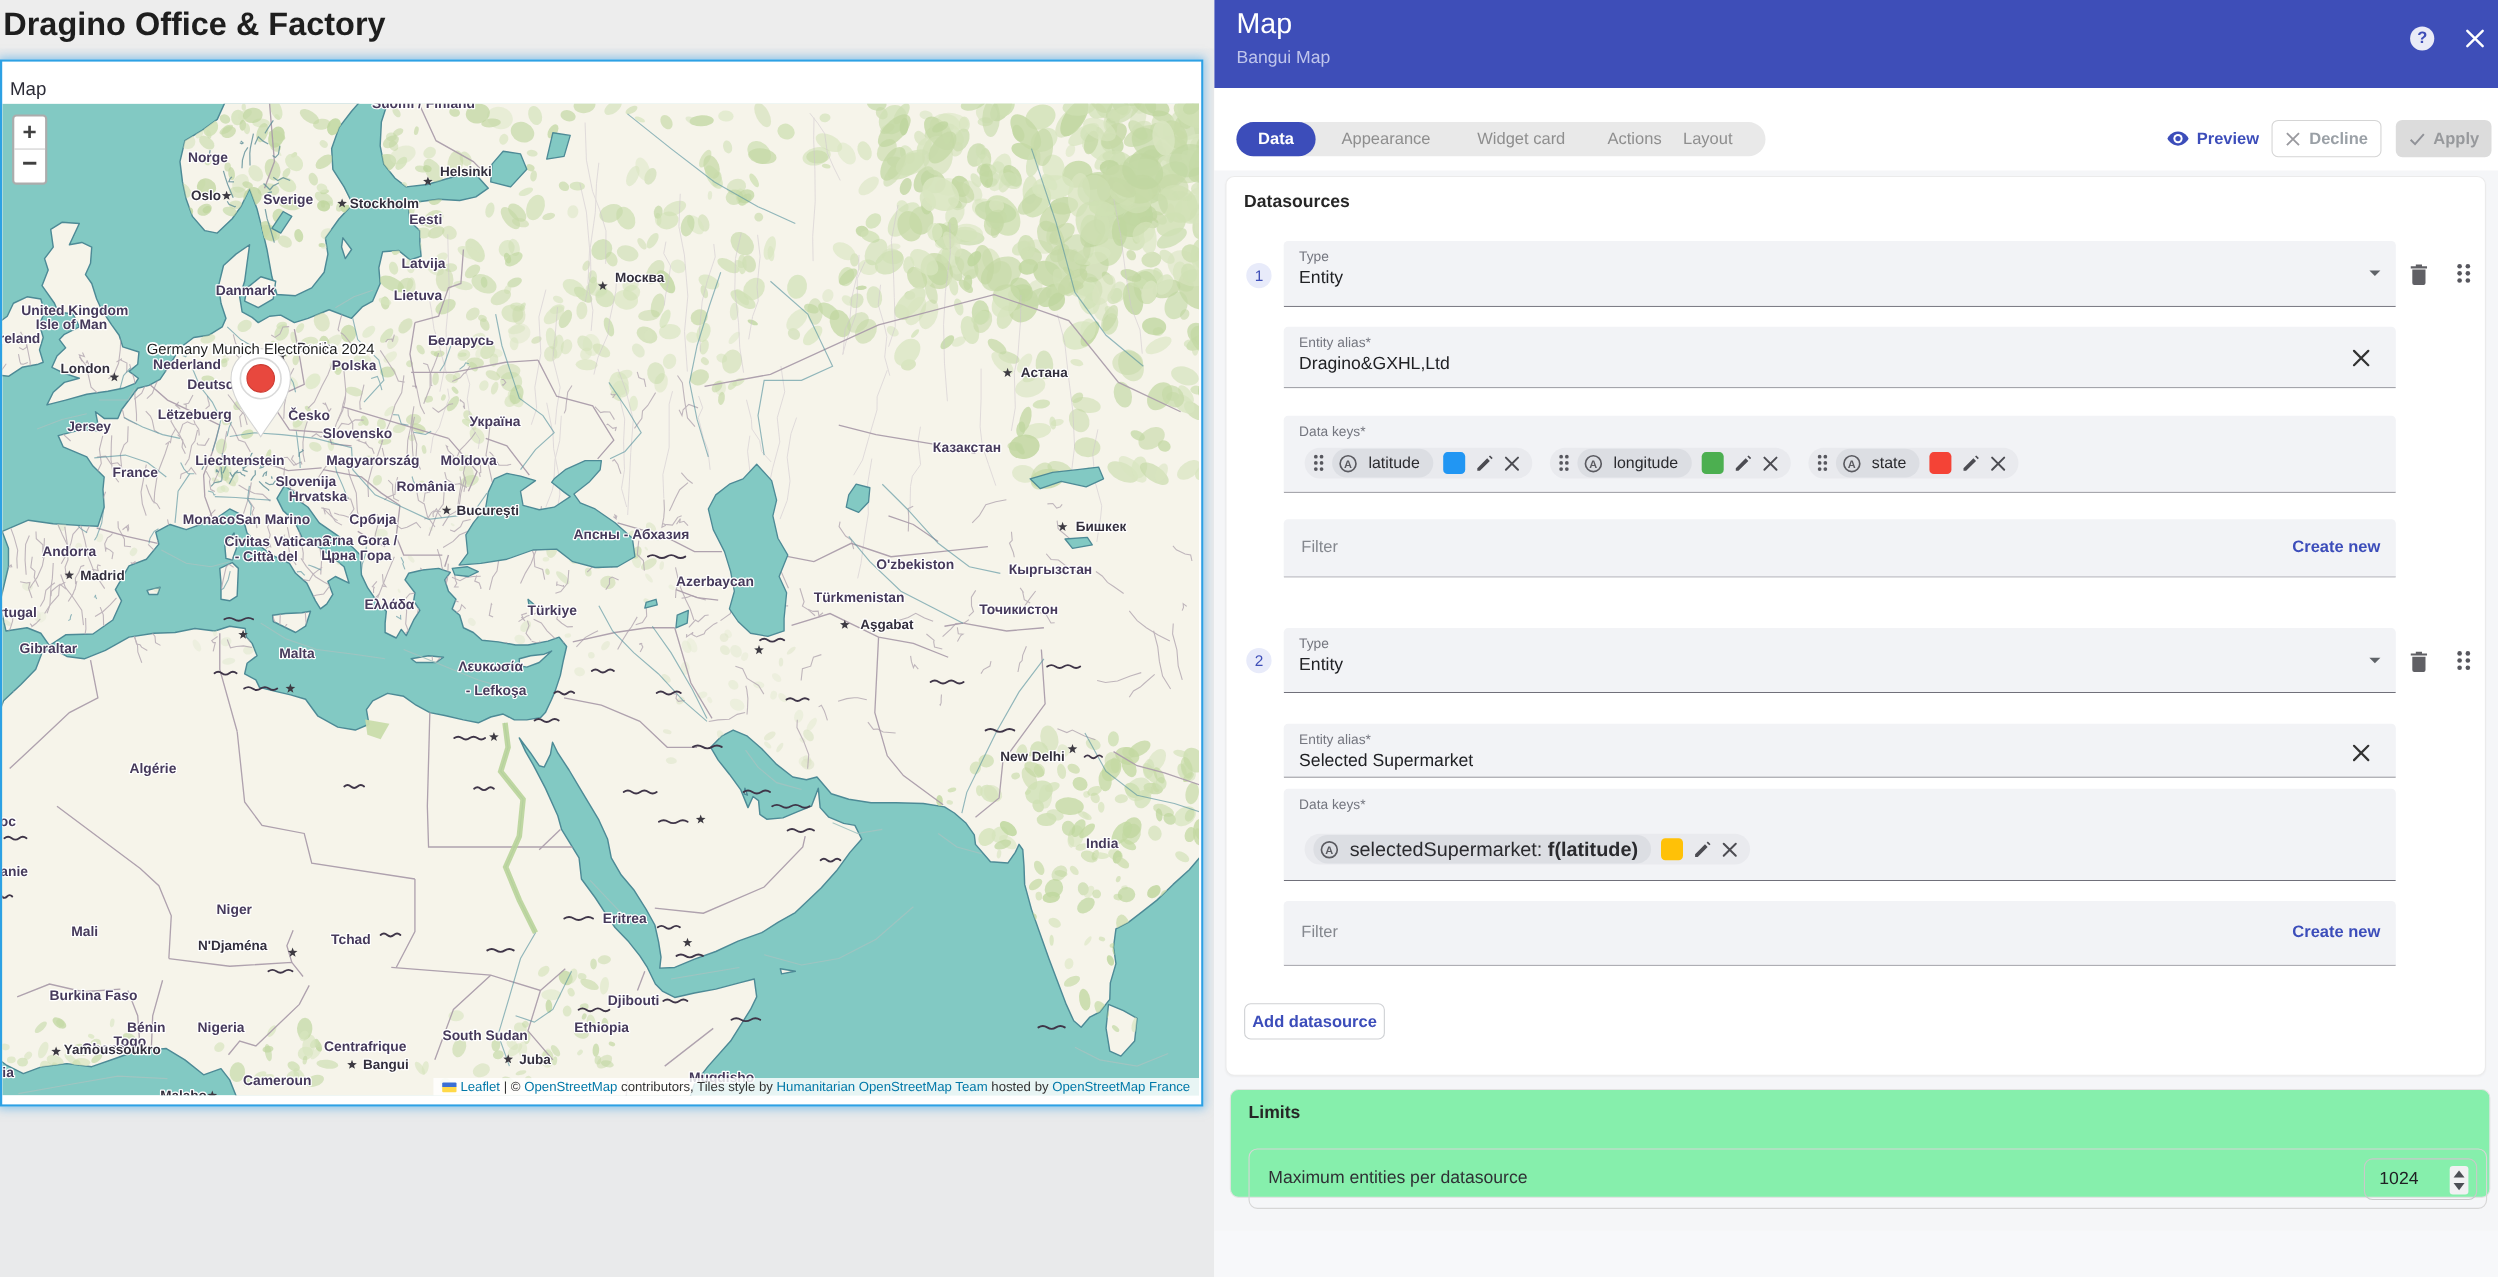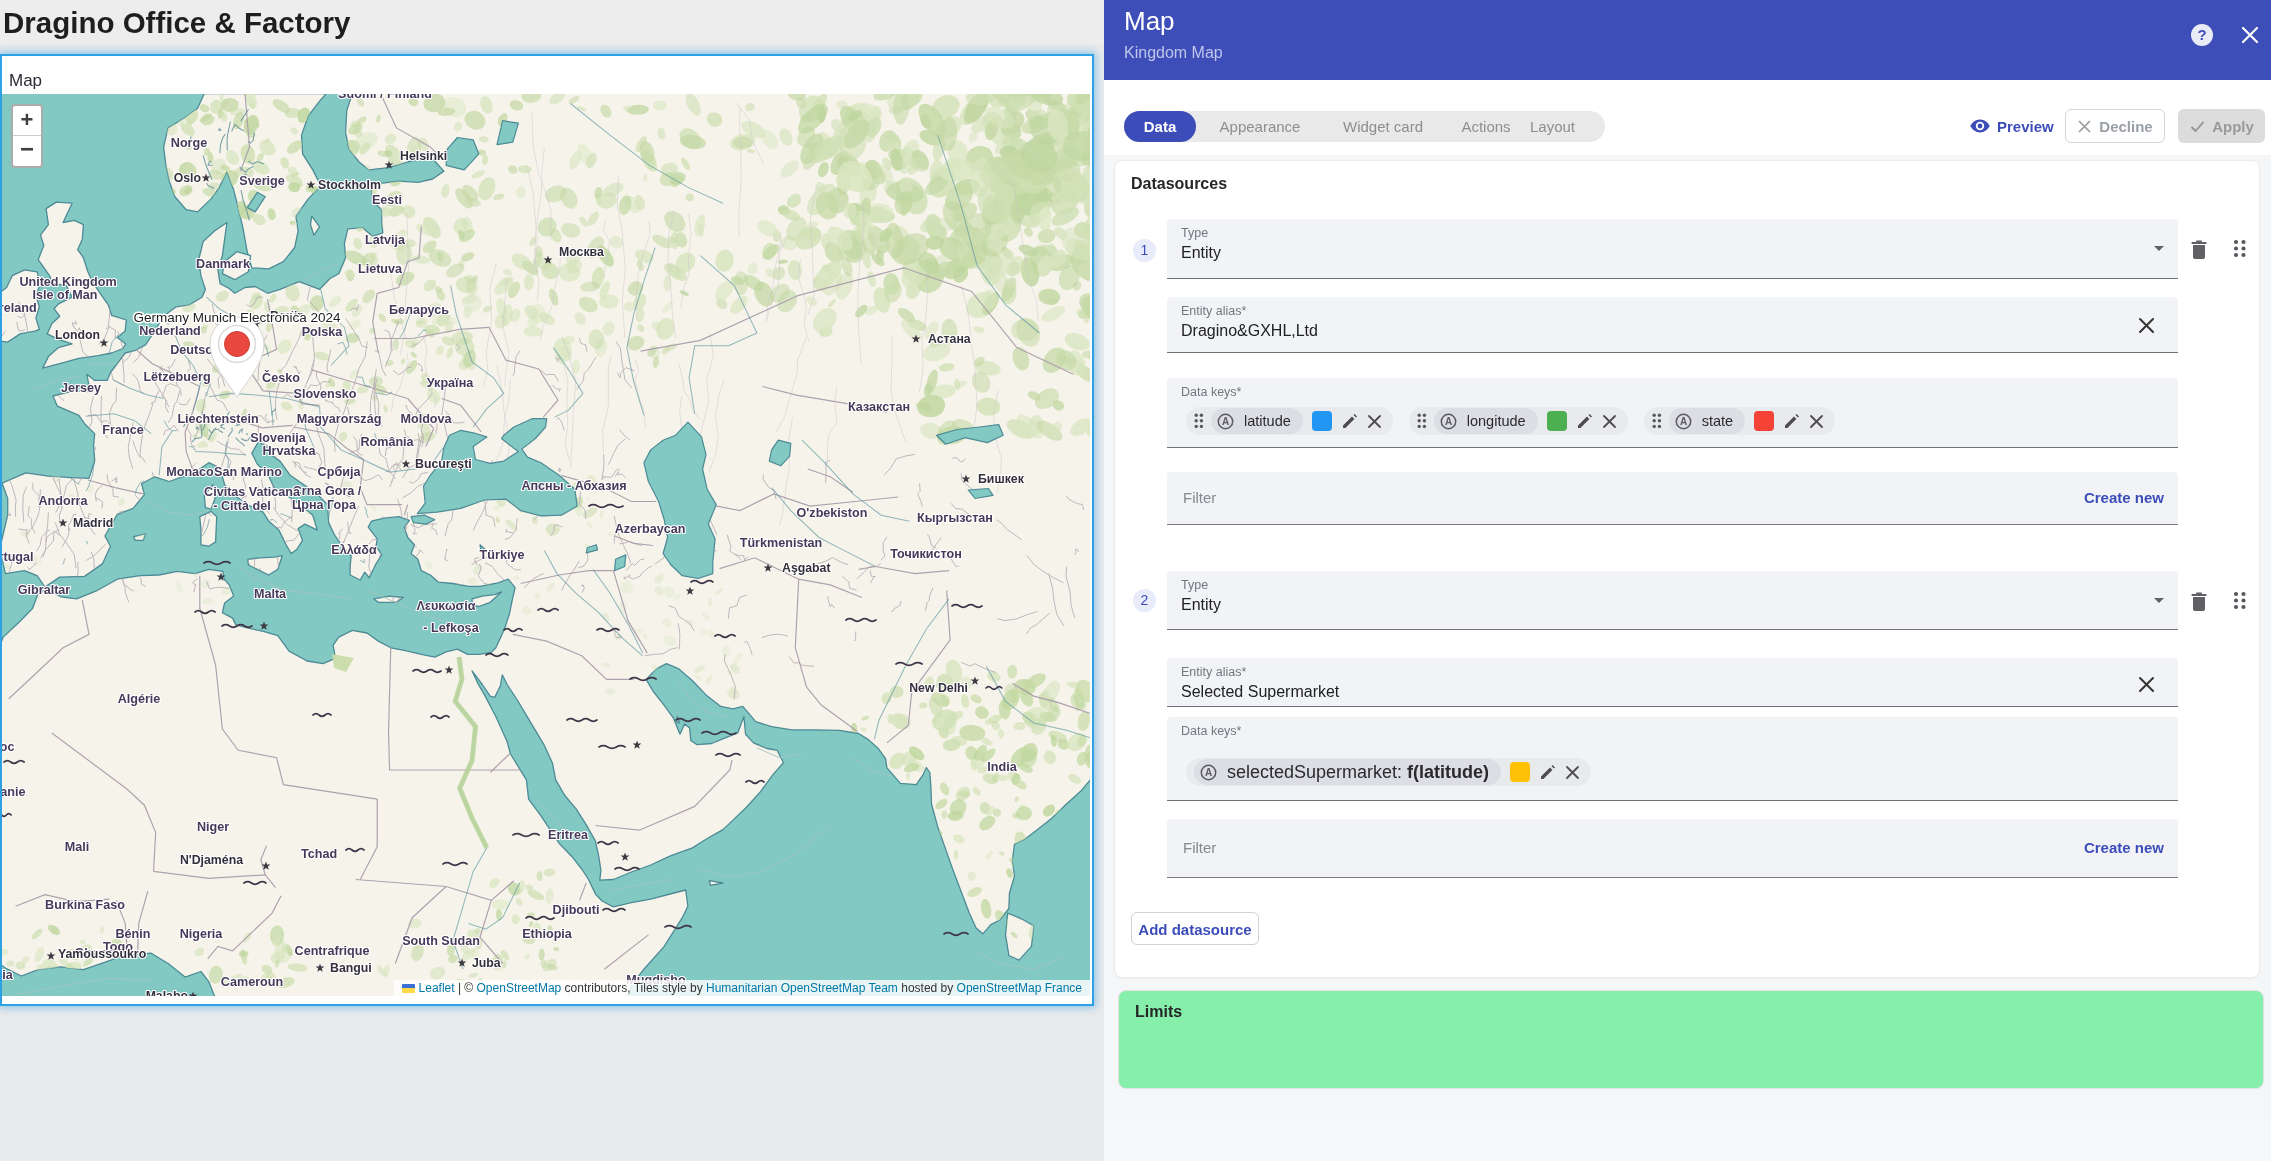--- a/index.html
+++ b/index.html
@@ -2046,21 +2046,21 @@
     <div class="abs" style="right:0;bottom:0;height:16px;background:rgba(255,255,255,.82);font-size:12px;line-height:16px;color:#333;padding:0 8px;white-space:nowrap">
       <span style="display:inline-block;width:13px;height:9px;vertical-align:-1px;background:linear-gradient(#3b6fd4 50%,#ffd948 50%);border-radius:1px"></span>
       <span style="color:#0078a8"> Leaflet</span> | © <span style="color:#0078a8">OpenStreetMap</span> contributors, Tiles style by <span style="color:#0078a8">Humanitarian OpenStreetMap Team</span> hosted by <span style="color:#0078a8">OpenStreetMap France</span>
     </div>
   </div>
 </div>
 
 <div class="abs" style="left:1104px;top:0;width:1167px;height:1161px;background:#fff">
   <div class="abs" style="left:0;top:0;width:1167px;height:80px;background:#3e4eb8">
     <div class="abs" style="left:20px;top:6px;font-size:26px;font-weight:500;color:#fff">Map</div>
-    <div class="abs" style="left:20px;top:44px;font-size:16px;color:#bfc5ec">Kingdom Map</div>
+    <div class="abs" style="left:20px;top:44px;font-size:16px;color:#bfc5ec">Bangui Map</div>
     <div class="abs" style="left:1087px;top:24px;width:22px;height:22px;border-radius:50%;background:#e9ebf7;text-align:center;line-height:22px;font-size:15px;font-weight:700;color:#3e4eb8">?</div>
     <div class="abs" style="left:1136px;top:25px"><svg width="20" height="20" viewBox="0 0 20 20">
           <path d="M3 3 L17 17 M17 3 L3 17" stroke="#fff" stroke-width="2.2" stroke-linecap="round"></path>
         </svg></div>
   </div>
   <div class="abs" style="left:0;top:80px;width:1167px;height:75px;background:#fff">
     <div class="abs" style="left:20px;top:31px;width:481px;height:31px;background:#e9e9e9;border-radius:16px;display:flex;align-items:center">
       <div style="width:72px;height:31px;background:#3c4dba;border-radius:16px;color:#fff;font-size:15px;font-weight:700;text-align:center;line-height:31px">Data</div>
       <div style="width:128px;text-align:center;font-size:15px;color:#8e8e8e">Appearance</div>
       <div style="width:118px;text-align:center;font-size:15px;color:#8e8e8e">Widget card</div>
@@ -2268,14 +2268,26 @@
     </div>
     <div style="position:absolute;left:52px;top:658px;width:1011px;height:59px;background:#f2f3f6;border-radius:4px 4px 0 0;border-bottom:1px solid #7b7b85">
       <div style="position:absolute;left:16px;top:20px;font-size:15px;color:#85888f">Filter</div>
       <div style="position:absolute;right:14px;top:20px;font-size:15px;font-weight:700;color:#3c4dba">Create new</div>
     </div>
     <div class="abs" style="left:16px;top:751px;width:128px;height:33px;border:1px solid #cfd1d4;border-radius:6px;text-align:center;line-height:33px;font-size:15px;font-weight:700;color:#3c4dba">Add datasource</div>
   </div>
 
   <div class="abs" style="left:14px;top:990px;width:1146px;height:99px;background:#86efac;border:1px solid #e3e3e3;border-radius:8px">
     <div class="abs" style="left:16px;top:12px;font-size:16px;font-weight:700;color:#262626">Limits</div>
+    <div class="abs" style="left:16px;top:53px;width:1126px;height:55px;border:1px solid #d6d6d6;border-radius:8px">
+      <div class="abs" style="left:17px;top:17px;font-size:16px;color:#2f3034">Maximum entities per datasource</div>
+      <div class="abs" style="left:1013px;top:8px;width:103px;height:38px;border:1.5px solid #c9c9c9;border-radius:8px">
+        <div class="abs" style="left:13px;top:9px;font-size:16px;color:#202124">1024</div>
+        <div class="abs" style="right:7px;top:6px;width:17px;height:26px;background:#f1f1f3;border-radius:3px;display:flex;align-items:center;justify-content:center">
+            <svg width="13" height="22" viewBox="0 0 13 22">
+              <path d="M6.5 2 L11.5 8.5 L1.5 8.5 Z" fill="#4c4f55"></path>
+              <path d="M6.5 20 L11.5 13.5 L1.5 13.5 Z" fill="#4c4f55"></path>
+            </svg>
+          </div>
+      </div>
+    </div>
   </div>
   <div class="abs" style="left:0;top:1119px;width:1167px;height:42px;background:#f7f8fa"></div>
 </div>
 </body></html>

